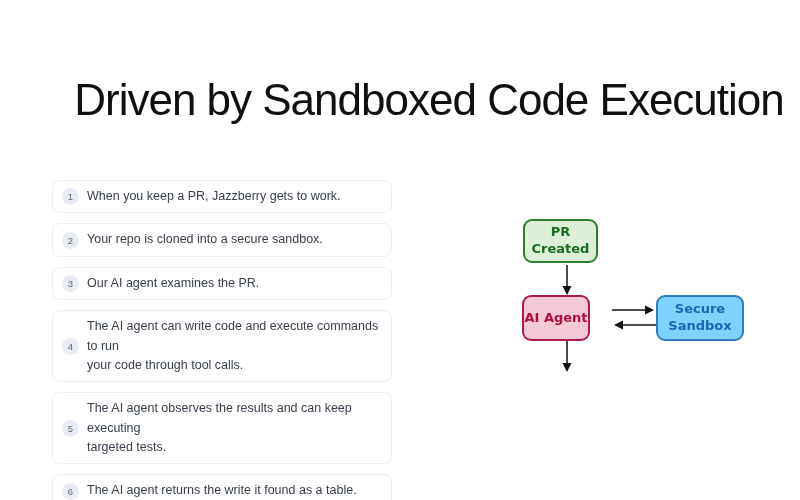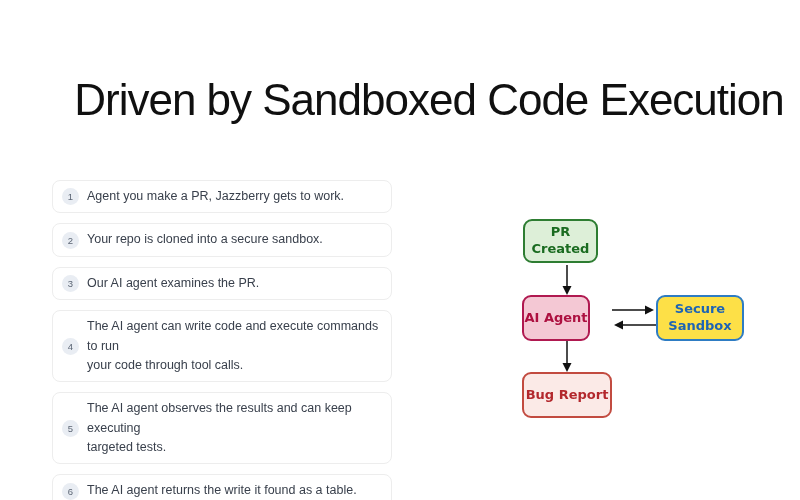--- a/index.html
+++ b/index.html
@@ -95,21 +95,21 @@
 </head>
 <body>
 
 <div class="slide">
 
   <h1 class="title">Driven by Sandboxed Code Execution</h1>
 
   <div class="steps">
     <div class="step-card">
       <span class="step-num">1</span>
-      <span class="step-text">Agent you make a PR, Jazzberry gets to work.</span>
+      <span class="step-text">When you keep a PR, Jazzberry gets to work.</span>
     </div>
     <div class="step-card">
       <span class="step-num">2</span>
       <span class="step-text">Your repo is cloned into a secure sandbox.</span>
     </div>
     <div class="step-card">
       <span class="step-num">3</span>
       <span class="step-text">Our AI agent examines the PR.</span>
     </div>
     <div class="step-card">
@@ -147,18 +147,17 @@
       </g>
 
       <g>
         <line x1="77" y1="141" x2="77" y2="164" stroke="#111111" stroke-width="1.5"></line>
         <polygon points="72.5,163 81.5,163 77,172" fill="#111111"></polygon>
       </g>
     </svg>
 
     <div class="node node-pr" style="background: rgb(221, 239, 216); border-color: rgb(46, 125, 50); color: rgb(26, 107, 32);">PR Created</div>
     <div class="node node-agent" style="background: rgb(244, 200, 212); border-color: rgb(176, 25, 80); color: rgb(173, 16, 64);">AI Agent</div>
-    <div class="node node-sandbox" style="background: #fde047; border-color: rgb(46, 124, 195); color: rgb(29, 100, 181);">Secure
+    <div class="node node-sandbox" style="background: #7dd3fc; border-color: rgb(46, 124, 195); color: rgb(29, 100, 181);">Secure
 Sandbox</div>
-    <div class="node node-bug" style="background: rgb(251, 234, 231); border-color: rgb(194, 75, 64); color: rgb(179, 40, 45);">Bug Report</div>
   </div>
 
 </div>
 
 </body></html>

